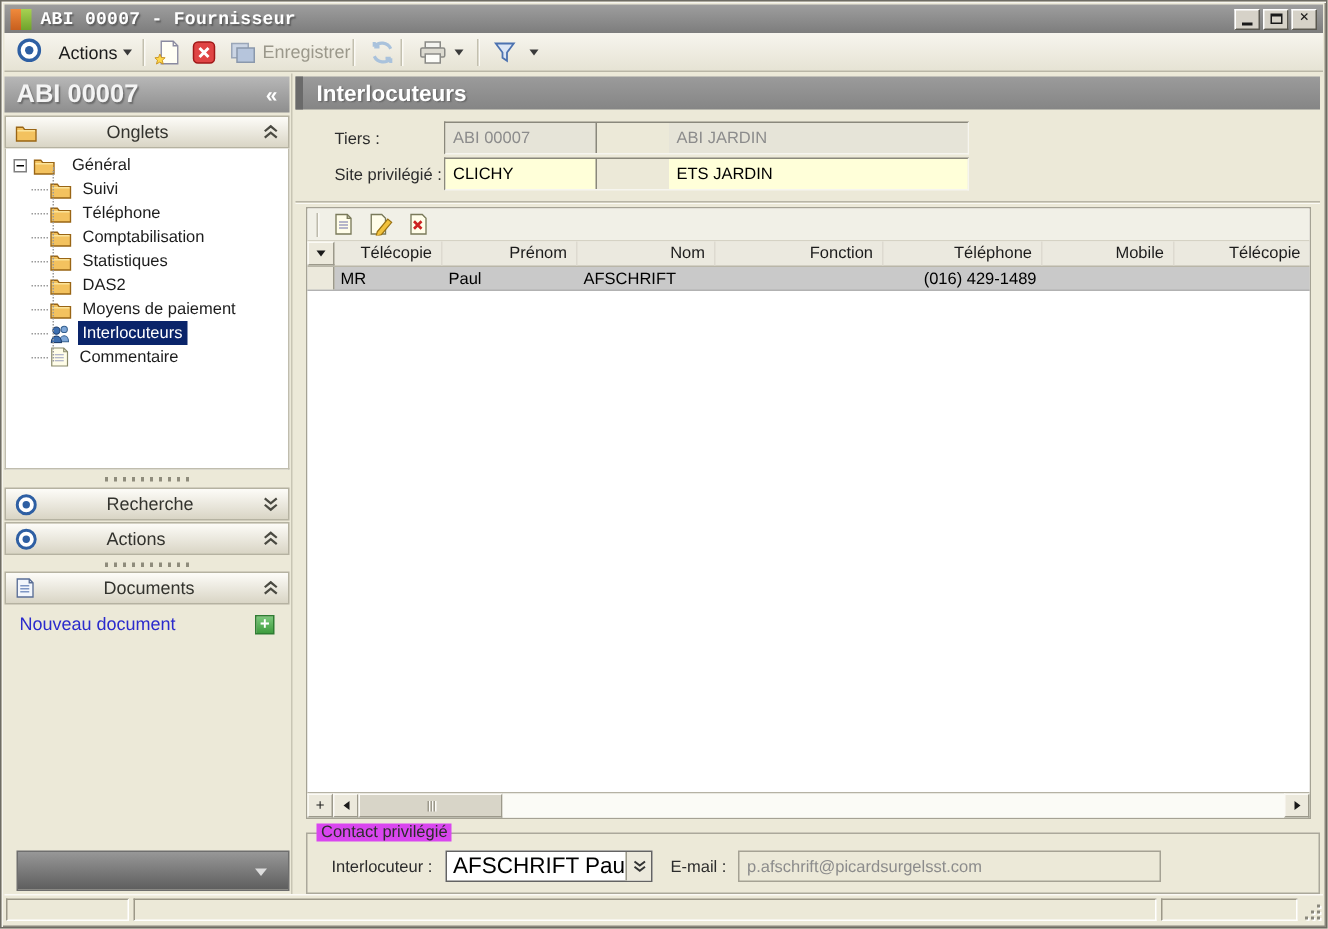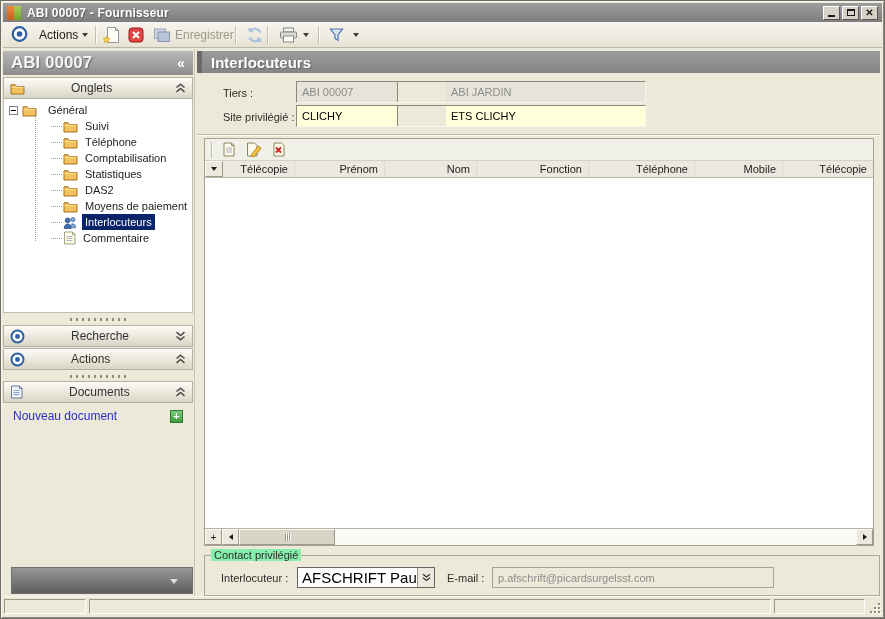--- a/index.html
+++ b/index.html
@@ -6,21 +6,21 @@
   html,body { width:885px; height:619px; }
   body { font-family:"Liberation Sans", sans-serif; font-size:11px; color:#1c1c1c; background:#ECE9D8; }
 
   .window { position:relative; width:885px; height:619px; background:#ECE9D8;
             border:1px solid #6E6C64;
             box-shadow: inset 1px 1px 0 #F6F5EF, inset -1px -1px 0 #8A887C; }
 
   
   .titlebar { position:absolute; top:2px; left:2px; right:2px; height:19px;
               background:linear-gradient(180deg,#9e9e9e,#7d7d7d);
-              display:flex; align-items:center; padding:0 4px; }
+              display:flex; align-items:center; padding:0 4px;font-family:Liberation Mono, monospace; }
   .app-icon { width:14px; height:14px; margin-right:6px; display:flex; }
   .app-icon .half-l { width:7px; height:14px; background:linear-gradient(180deg,#F08A3C,#C85F1E); }
   .app-icon .half-r { width:7px; height:14px; background:linear-gradient(180deg,#A7D152,#6FA32C); }
   .title-text { color:#fff; font-weight:bold; font-size:12px; text-shadow:1px 1px 1px #5c5c5c; letter-spacing:.2px; }
   .win-btns { margin-left:auto; display:flex; gap:2px; }
   .win-btn { width:17px; height:14px; background:#D6D2C8; border:1px solid;
              border-color:#FFFFFF #5A5850 #5A5850 #FFFFFF;
              display:flex; align-items:center; justify-content:center; cursor:pointer; }
   .glyph-min { width:7px; height:2px; background:#1a1a1a; margin-top:7px; }
   .glyph-max { width:8px; height:7px; border:1px solid #1a1a1a; border-top:2px solid #1a1a1a; }
@@ -55,21 +55,21 @@
                  padding:0 6px; gap:6px; cursor:pointer; }
   .section-label { font-size:12px; color:#33332E;margin-left:36px; }
   .section-chev { margin-left:auto; display:flex; }
 
   .tree-panel { position:absolute; top:50px; left:0; right:1px; height:214px;
                 background:#FFFFFF; border:1px solid #C0BDAE; border-top:none; overflow:hidden; }
   .tree { position:relative; padding-top:3px; }
   .vline { position:absolute; left:31px; top:12px; height:130px; border-left:1px dotted #9a9a9a; }
   .trow { height:16px; line-height:16px; display:flex; align-items:center; cursor:pointer; white-space:nowrap; }
   .trow.root { padding-left:5px; gap:4px;text-align:center; }
-  .trow.child { padding-left:47px; }
+  .trow.child { padding-left:17px; }
   .stub { width:11px; border-top:1px dotted #9a9a9a; margin-right:1px; flex:none; }
   .t-label { padding:0 3px; }
   .t-label.selected { background:#0A246A; color:#fff; }
   .expander { width:9px; height:9px; background:#fff; border:1px solid #808080;
               display:flex; align-items:center; justify-content:center; flex:none; }
   .expander span { width:5px; height:1px; background:#000; }
   .ic { flex:none; margin-right:4px; }
 
   .splitter-dots { position:absolute; left:50%; transform:translateX(-50%); width:58px; height:3px;
                    background:repeating-linear-gradient(90deg,#8F8C7C 0 2px,transparent 2px 6px); }
@@ -133,21 +133,21 @@
   .tri-r { width:0; height:0; border-top:3.5px solid transparent; border-bottom:3.5px solid transparent; border-left:4.5px solid #1a1a1a; }
   .gs-thumb { width:96px; height:100%; background:#D8D5C8; border:1px solid;
               border-color:#FBFAF5 #9C998B #9C998B #FBFAF5; cursor:grab;
               display:flex; align-items:center; justify-content:center; gap:1px; }
   .gs-thumb i { width:1px; height:7px; background:#9C998B; box-shadow:1px 0 0 #FBFAF5; }
   .gs-track { flex:1; background:#FBFBF6; }
 
   
   .fieldset { position:absolute; left:7px; right:2px; top:506px; height:41px;
               border:1px solid #ABA89B; }
-  .legend { position:absolute; top:-7px; left:6px; background:#86efac; padding:0 3px;
+  .legend { position:absolute; top:-7px; left:6px; background:#d946ef; padding:0 3px;
             font-size:11px; color:#2c2c2c; }
   .fs-label { position:absolute; top:16px; font-size:11px; color:#2c2c2c; }
   .combo { position:absolute; left:92px; top:11px; width:138px; height:21px; background:#fff;
            border:1px solid #636363; display:flex; align-items:center; cursor:pointer; }
   .combo-text { flex:1; padding:0 4px; font-size:15px; color:#000; white-space:nowrap; overflow:hidden; }
   .combo-btn { width:17px; height:100%; background:#ECE9DC; border-left:1px solid #9C998B;
                display:flex; align-items:center; justify-content:center; }
   .email-field { position:absolute; left:287px; top:11px; width:282px; height:21px;
                  background:#ECE9D8; border:1px solid #A5A294; display:flex; align-items:center;
                  padding:0 5px; font-size:11px; color:#8C8C8C; }
@@ -411,21 +411,21 @@
 
     <span class="form-label" style="top:38px">Tiers :</span>
     <div class="field-group" style="top:32px">
       <span class="fcell c1 disabled">ABI 00007</span>
       <span class="fcell c2 disabled">ABI JARDIN</span>
     </div>
 
     <span class="form-label" style="top:62px">Site privilégié :</span>
     <div class="field-group" style="top:56px">
       <span class="fcell c1 hl">CLICHY</span>
-      <span class="fcell c2 hl">ETS CLICHY</span>
+      <span class="fcell c2 hl">ETS JARDIN</span>
     </div>
 
     <div class="main-rule"></div>
 
     <div class="table-panel">
       <div class="grid-toolbar">
         <span class="gt-sep"></span>
         <span class="gt-btn">
           <svg width="14" height="15" viewBox="0 0 14 15">
             <path d="M2 1h7.5L12 3.5V14H2z" fill="#FFFDE9" stroke="#7A7A5A" stroke-width="0.9"></path>
@@ -453,20 +453,30 @@
           </span>
         <span class="gh-cell" style="width:72px">Télécopie</span>
         <span class="gh-cell" style="width:90px">Prénom</span>
         <span class="gh-cell" style="width:92px">Nom</span>
         <span class="gh-cell" style="width:112px">Fonction</span>
         <span class="gh-cell" style="width:106px">Téléphone</span>
         <span class="gh-cell" style="width:88px">Mobile</span>
         <span class="gh-cell" style="flex:1; border-right:none">Télécopie</span>
       </div>
 
+      <div class="grid-row">
+        <span class="gr-sel"></span>
+        <span class="gr-cell" style="width:72px">MR</span>
+        <span class="gr-cell" style="width:90px">Paul</span>
+        <span class="gr-cell" style="width:92px">AFSCHRIFT</span>
+        <span class="gr-cell" style="width:112px"></span>
+        <span class="gr-cell" style="width:106px; justify-content:flex-end">(016) 429-1489</span>
+        <span class="gr-cell" style="width:88px"></span>
+        <span class="gr-cell" style="flex:1"></span>
+      </div>
 
       <div class="grid-body"></div>
 
       <div class="grid-scroll">
         <span class="gs-btn">+</span>
         <span class="gs-btn">
             <span class="tri-l"></span>
           </span>
         <span class="gs-thumb">
             <i></i>

